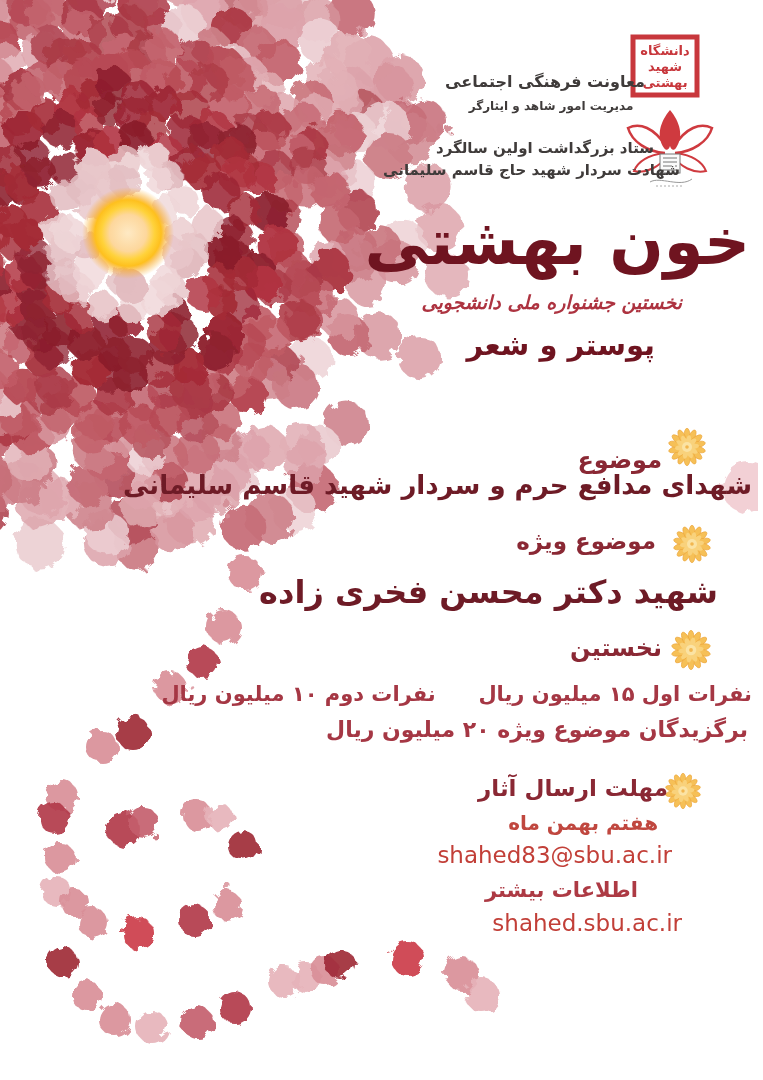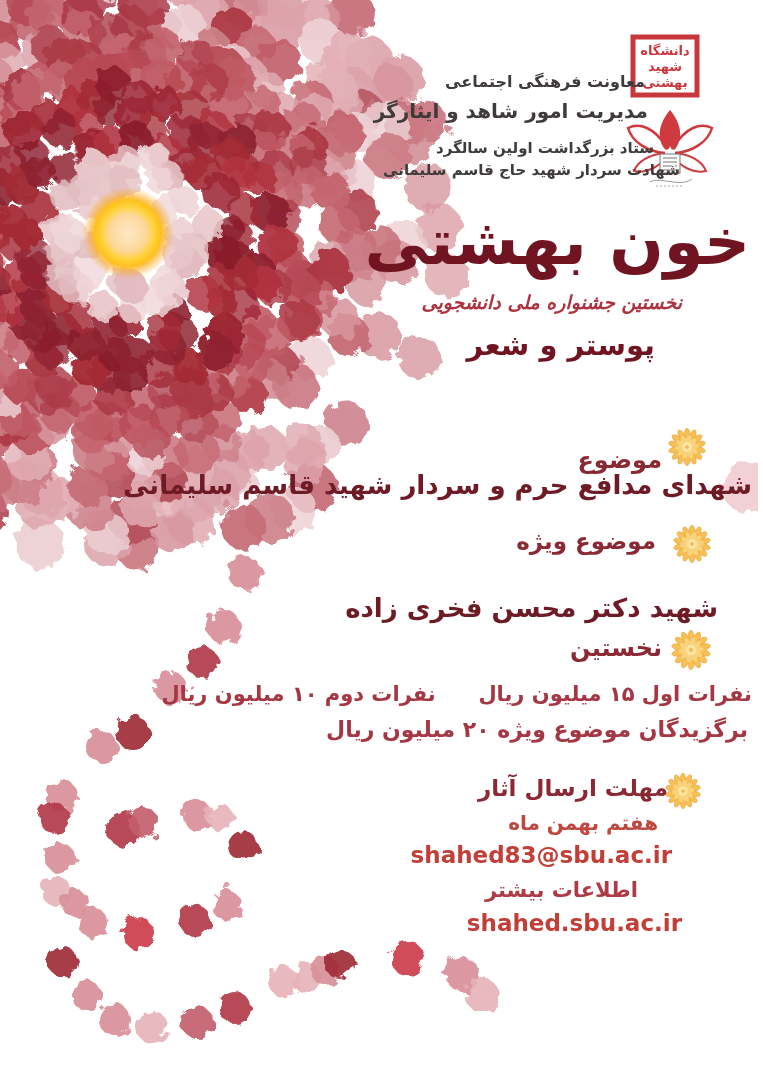--- a/index.html
+++ b/index.html
@@ -11,21 +11,21 @@
   .txt{position:absolute;direction:rtl;white-space:nowrap;z-index:2;}
   .ltr{direction:ltr;}
   .aff{color:#3f3b3a;font-weight:bold;text-align:center;}
   .heading{color:#8a2834;font-weight:bold;}
   .bodyline{color:#6e1b26;font-weight:bold;}
   .prize{color:#a53744;font-weight:600;}
   .title{color:#6f1420;font-weight:bold;letter-spacing:1px;}
   .subtitle{color:#ad3340;font-weight:600;font-style:italic;}
   .type{color:#6f1420;font-weight:bold;letter-spacing:2px;}
   .date{color:#c0473f;font-weight:600;}
-  .link{color:#c23f38;font-weight:700;text-decoration:none;cursor:pointer;}
+  .link{color:#c23f38;font-weight:400;text-decoration:none;cursor:pointer;}
   .info{color:#ad3a44;font-weight:600;}
   .marigold{position:absolute;z-index:1;}
   #uni-logo,#tulip-logo{position:absolute;z-index:2;}
 </style>
 </head>
 <body>
 
 <div id="poster">
 
   <svg id="decor" width="763" height="1080" viewBox="0 0 763 1080">
@@ -628,21 +628,21 @@
     <path d="M56,49 C70,51 82,57 86,67 C73,70 60,62 54,53" fill="none" stroke="#cf3a3f" stroke-width="2"></path>
     <g stroke="#777" stroke-width="1" fill="none">
       <rect x="40" y="50" width="20" height="19" fill="#fbfbfb"></rect>
       <path d="M43,54 h14 M43,58 h14 M43,62 h9 M55,62 h2 M43,66 h14"></path>
       <path d="M30,78 C40,72 60,84 72,75" stroke="#999"></path>
       <path d="M36,82 h28" stroke="#aaa" stroke-dasharray="2,2"></path>
     </g>
   </svg>
 
   <div class="txt aff" style="left:430px;top:72px;width:230px;font-size:16px;">معاونت فرهنگی اجتماعی</div>
-  <div class="txt aff" style="left:418px;top:99px;width:230px;font-size:20px;">مدیریت امور شاهد و ایثارگر</div>
+  <div class="txt aff" style="left:436px;top:99px;width:230px;font-size:12px;">مدیریت امور شاهد و ایثارگر</div>
   <div class="txt aff" style="left:420px;top:139px;width:250px;font-size:15px;">ستاد بزرگداشت اولین  سالگرد</div>
   <div class="txt aff" style="left:410px;top:161px;width:270px;font-size:15px;">شهادت سردار شهید حاج قاسم سلیمانی</div>
 
   <div class="txt title" style="right:8px;top:192px;font-size:64px;line-height:100px;">خون بهشتی</div>
   <div class="txt subtitle" style="right:76px;top:291px;font-size:19px;">نخستین جشنواره ملی دانشجویی</div>
   <div class="txt type" style="right:103px;top:328px;font-size:29px;">پوستر و شعر</div>
 
   <svg class="marigold" width="40" height="40" style="right:51px;top:427px;" viewBox="0 0 40 40">
       <ellipse cx="20" cy="9.5" rx="3.1" ry="8.2" fill="#f6c057" stroke="#eda83f" stroke-width="0.7" transform="rotate(0 20 20)"></ellipse>
       <ellipse cx="20" cy="9.5" rx="3.1" ry="8.2" fill="#f6c057" stroke="#eda83f" stroke-width="0.7" transform="rotate(25.714285714285715 20 20)"></ellipse>
@@ -696,21 +696,21 @@
       <ellipse cx="20" cy="13.5" rx="2.6" ry="5.6" fill="#f9d27c" transform="rotate(156 20 20)"></ellipse>
       <ellipse cx="20" cy="13.5" rx="2.6" ry="5.6" fill="#f9d27c" transform="rotate(192 20 20)"></ellipse>
       <ellipse cx="20" cy="13.5" rx="2.6" ry="5.6" fill="#f9d27c" transform="rotate(228 20 20)"></ellipse>
       <ellipse cx="20" cy="13.5" rx="2.6" ry="5.6" fill="#f9d27c" transform="rotate(264 20 20)"></ellipse>
       <ellipse cx="20" cy="13.5" rx="2.6" ry="5.6" fill="#f9d27c" transform="rotate(300 20 20)"></ellipse>
       <ellipse cx="20" cy="13.5" rx="2.6" ry="5.6" fill="#f9d27c" transform="rotate(336 20 20)"></ellipse>
       <circle cx="20" cy="20" r="5" fill="#fbe3a4"></circle>
       <circle cx="20" cy="20" r="1.8" fill="#f2b64f"></circle>
     </svg>
   <div class="txt heading" style="right:102px;top:528px;font-size:23px;">موضوع ویژه</div>
-  <div class="txt bodyline" style="right:40px;top:593px;font-size:26px;">شهید دکتر محسن فخری زاده</div>
+  <div class="txt bodyline" style="right:40px;top:573px;font-size:32px;">شهید دکتر محسن فخری زاده</div>
 
   <svg class="marigold" width="42" height="42" style="right:46px;top:629px;" viewBox="0 0 40 40">
       <ellipse cx="20" cy="9.5" rx="3.1" ry="8.2" fill="#f6c057" stroke="#eda83f" stroke-width="0.7" transform="rotate(0 20 20)"></ellipse>
       <ellipse cx="20" cy="9.5" rx="3.1" ry="8.2" fill="#f6c057" stroke="#eda83f" stroke-width="0.7" transform="rotate(25.714285714285715 20 20)"></ellipse>
       <ellipse cx="20" cy="9.5" rx="3.1" ry="8.2" fill="#f6c057" stroke="#eda83f" stroke-width="0.7" transform="rotate(51.42857142857143 20 20)"></ellipse>
       <ellipse cx="20" cy="9.5" rx="3.1" ry="8.2" fill="#f6c057" stroke="#eda83f" stroke-width="0.7" transform="rotate(77.14285714285714 20 20)"></ellipse>
       <ellipse cx="20" cy="9.5" rx="3.1" ry="8.2" fill="#f6c057" stroke="#eda83f" stroke-width="0.7" transform="rotate(102.85714285714286 20 20)"></ellipse>
       <ellipse cx="20" cy="9.5" rx="3.1" ry="8.2" fill="#f6c057" stroke="#eda83f" stroke-width="0.7" transform="rotate(128.57142857142858 20 20)"></ellipse>
       <ellipse cx="20" cy="9.5" rx="3.1" ry="8.2" fill="#f6c057" stroke="#eda83f" stroke-width="0.7" transform="rotate(154.28571428571428 20 20)"></ellipse>
       <ellipse cx="20" cy="9.5" rx="3.1" ry="8.2" fill="#f6c057" stroke="#eda83f" stroke-width="0.7" transform="rotate(180 20 20)"></ellipse>

